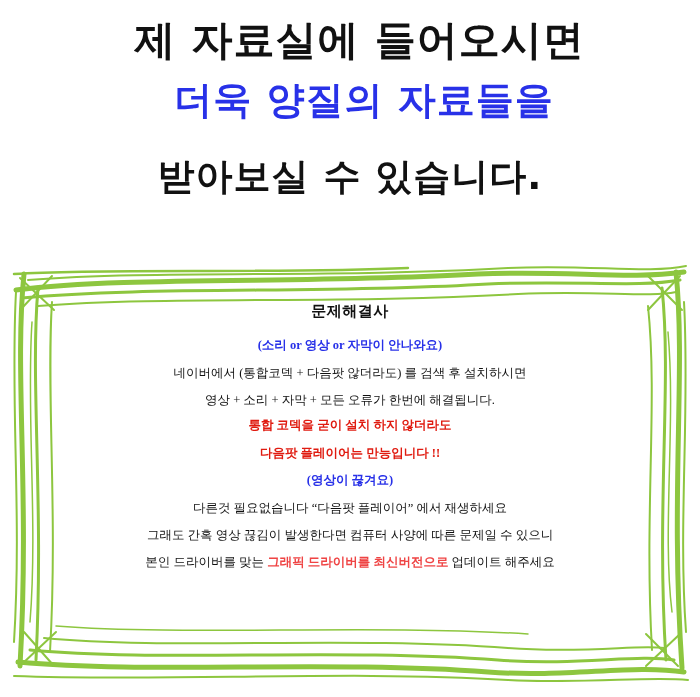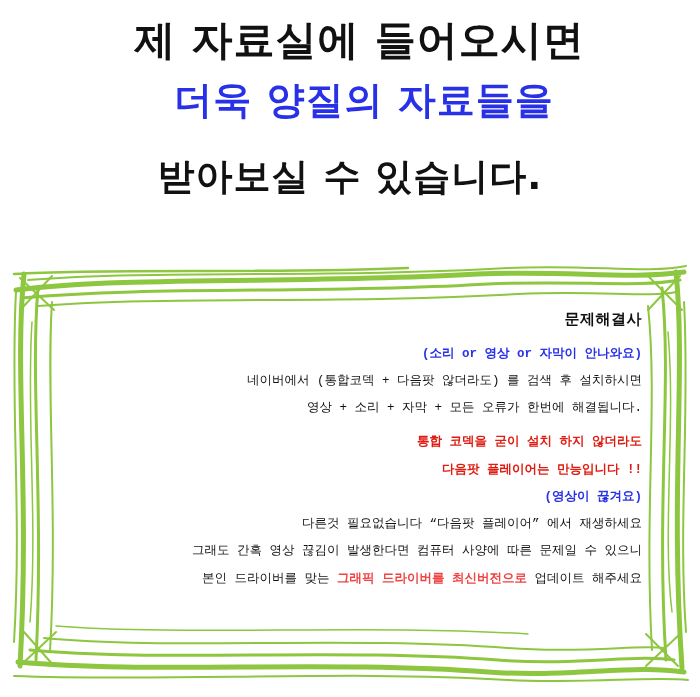--- a/index.html
+++ b/index.html
@@ -65,24 +65,24 @@
     left: 0;
     top: 0;
     width: 684px;
     height: 420px;
   }
 
   
   .content {
     position: absolute;
     left: 50px;
-    top: 48px;
+    top: 40px;
     width: 584px;
-    text-align: right;
-    font-family: Liberation Mono, monospace;
+    text-align: center;
+    font-family: Liberation Serif, serif;
   }
   .content .title {
     font-size: 15px;
     font-weight: 700;
     color: #111111;
     letter-spacing: 0.5px;
   }
   .content .subhead {
     font-size: 12.5px;
     font-weight: 700;
@@ -101,21 +101,21 @@
     margin-top: 11px;
     line-height: 1.3;
   }
   .content .red-line {
     font-size: 12.5px;
     font-weight: 700;
     color: #e01b10;
     margin-top: 11px;
   }
   .content .red-line.first {
-    margin-top: 16px;
+    margin-top: 8px;
   }
   .content .mixed {
     font-size: 12.5px;
     color: #111111;
     margin-top: 11px;
   }
   .content .mixed .green-em {
     color: #ef4444;
     font-weight: 700;
   }

